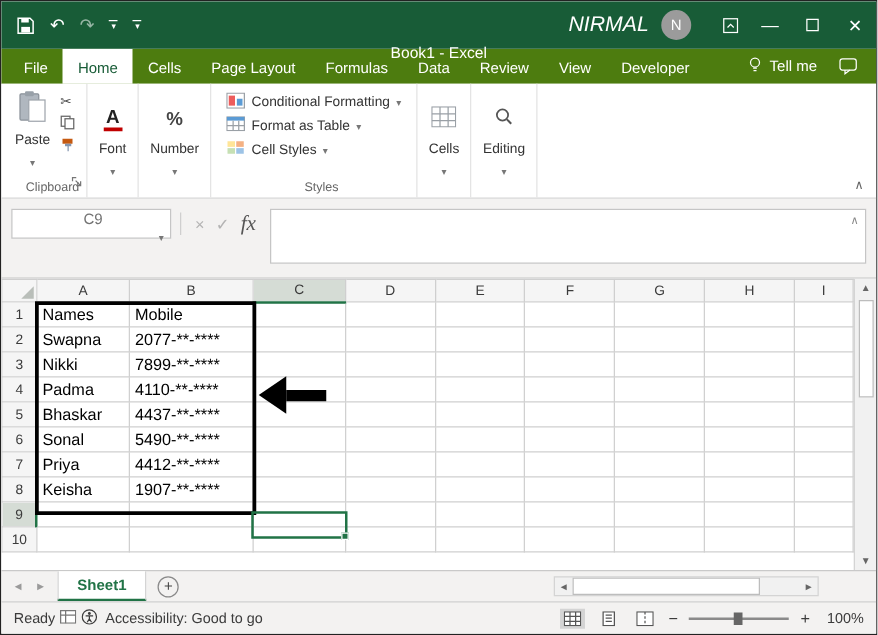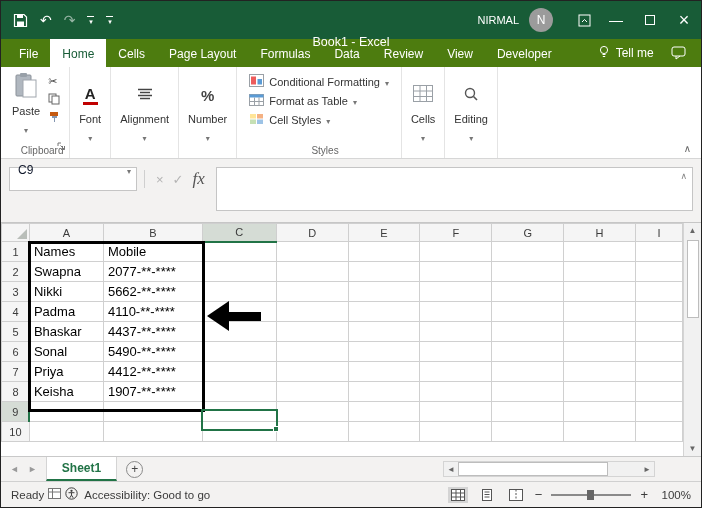--- a/index.html
+++ b/index.html
@@ -10,21 +10,21 @@
   
   .titlebar { height:38px; background:#185c37; color:#fff; display:flex; align-items:center; position:relative; flex:none; }
   .qat { display:flex; align-items:center; gap:12px; padding-left:12px; z-index:2; }
   .qat .glyph { font-size:14px; line-height:1; color:#fff; }
   .qat .dim { opacity:.55; }
   .qat-chev { display:inline-flex; flex-direction:column; align-items:center; }
   .qat-chev i { width:7px; height:1px; background:#fff; margin-bottom:1px; }
   .qat-chev b { font-size:7px; font-weight:normal; line-height:1; }
   .tb-title { position:absolute; left:0; right:0; text-align:center; font-size:12.5px;margin-top:44px; }
   .tb-right { margin-left:auto; display:flex; align-items:center; height:100%; z-index:2; }
-  .tb-user { font-size:11px; margin-right:10px; }
+  .tb-user { font-size:17px; margin-right:10px;font-style:italic; }
   .avatar { width:24px; height:24px; border-radius:50%; background:#9b9b9b; color:#fff; display:flex; align-items:center; justify-content:center; font-size:12px; margin-right:16px; }
   .tb-iconbtn { width:30px; height:100%; display:flex; align-items:center; justify-content:center; }
   .winbtn { width:34px; height:100%; display:flex; align-items:center; justify-content:center; font-size:14px; color:#fff; }
   .maxbox { width:10px; height:10px; border:1px solid #fff; display:inline-block; }
   .winbtn.close { font-size:18px; }
 
   
   .tabrow { height:28px; background:#4d7c0f; display:flex; align-items:stretch; color:#fff; padding-left:6px; flex:none; }
   .rtab { padding:7px 12px 6px; font-size:12px; display:flex; align-items:center; }
   .rtab.active { background:#fff; color:#185c37; }
@@ -48,21 +48,21 @@
   .font-icon { font-size:15px; font-weight:bold; color:#222; border-bottom:3px solid #c00000; line-height:1; padding:0 2px 1px; }
   .pct-icon { font-size:15px; font-weight:bold; color:#444; line-height:1; }
   .iconbox { height:28px; display:flex; align-items:center; justify-content:center; }
   .styles-rows { display:flex; flex-direction:column; }
   .style-row { display:flex; align-items:center; gap:5px; height:19px; padding:0 3px; font-size:11px; color:#333; }
   .collapse-ribbon { position:absolute; right:10px; bottom:4px; font-size:10px; color:#666; }
 
   
   .formulazone { height:64px; background:#f3f2f1; border-bottom:1px solid #c6c6c6; padding:8px 8px 0; flex:none; }
   .fbar { display:flex; align-items:flex-start; }
-  .namebox { width:128px; height:24px; background:#fff; border:1px solid #c5c5c5; display:flex; align-items:center; padding:0 5px 18px 8px; font-size:12px; color:#0f172a; }
+  .namebox { width:128px; height:24px; background:#fff; border:1px solid #c5c5c5; display:flex; align-items:center; padding:0 5px 18px 8px; font-size:12px; color:#737373;flex-direction:column; }
   .namebox .chev { margin-left:auto; }
   .fdiv { width:1px; height:18px; background:#cfcfcf; margin:3px 7px 0; }
   .fbtns { display:flex; align-items:center; gap:9px; height:24px; padding:0 4px; }
   .fbtns .dimglyph { color:#b4b4b4; font-size:13px; line-height:1; }
   .fxlbl { font-family:"Liberation Serif", serif; font-style:italic; font-size:17px; color:#555; }
   .finput { flex:1; height:44px; background:#fff; border:1px solid #c5c5c5; margin-left:7px; display:flex; font-size:12px; padding:3px 5px; position:relative; }
   .fexpand { position:absolute; right:5px; top:3px; font-size:9px; color:#888; }
 
   
   .gridwrap { flex:1; display:flex; background:#fff; overflow:hidden; }
@@ -226,31 +226,20 @@
     <div class="rgroup nolabel">
       <div class="bigbtn">
         <div class="iconbox">
             <span class="font-icon">A</span>
           </div>
         <span class="lbl">Font</span>
         <span class="chev"></span>
       </div>
     </div>
 
-    <div class="rgroup nolabel">
-      <div class="bigbtn">
-        <div class="iconbox">
-          <span><svg width="16" height="13">
-                <path d="M1 1.5h14M3 4.5h10M1 7.5h14M3 10.5h10" stroke="#444" stroke-width="1.4"></path>
-              </svg></span>
-        </div>
-        <span class="lbl">Alignment</span>
-        <span class="chev"></span>
-      </div>
-    </div>
 
     <div class="rgroup nolabel">
       <div class="bigbtn">
         <div class="iconbox">
             <span class="pct-icon">%</span>
           </div>
         <span class="lbl">Number</span>
         <span class="chev"></span>
       </div>
     </div>
@@ -387,21 +376,21 @@
               <td></td>
               <td></td>
               <td></td>
               <td></td>
               <td></td>
               <td></td>
             </tr>
             <tr>
               <th>3</th>
               <td>Nikki</td>
-              <td>5662-**-****</td>
+              <td>7899-**-****</td>
               <td></td>
               <td></td>
               <td></td>
               <td></td>
               <td></td>
               <td></td>
               <td></td>
             </tr>
             <tr>
               <th>4</th>

